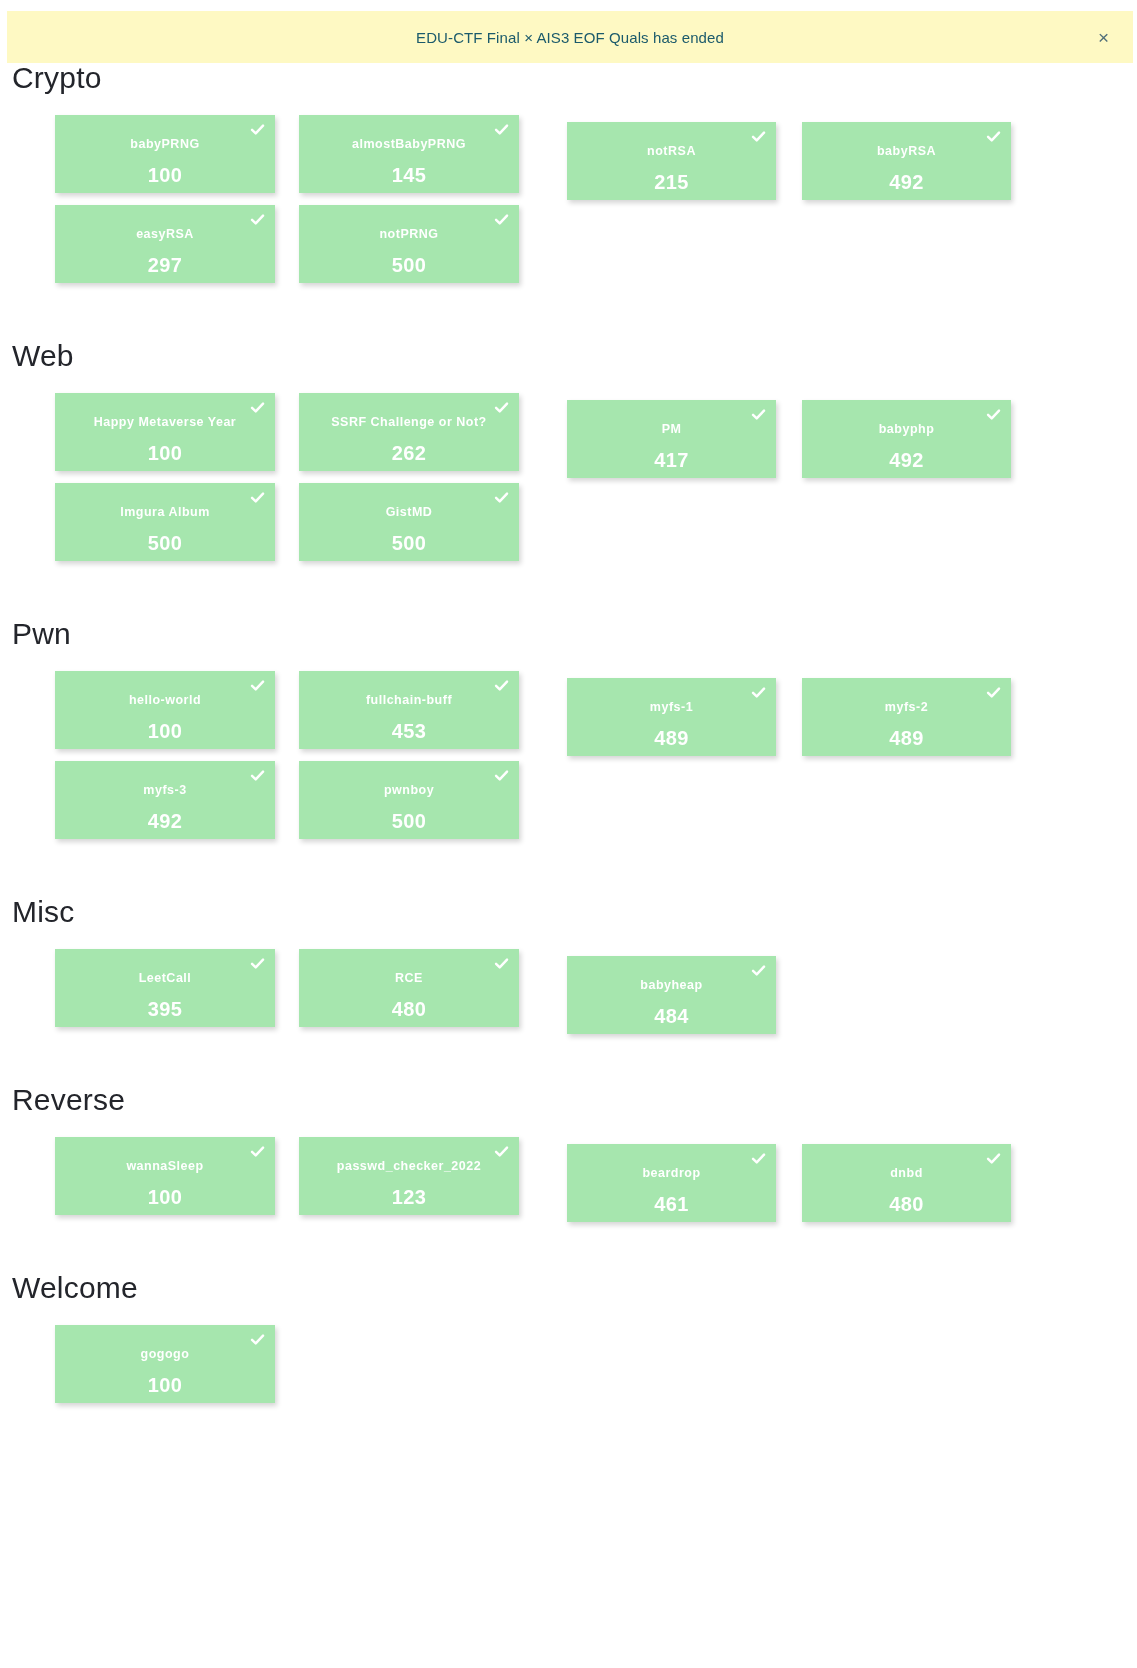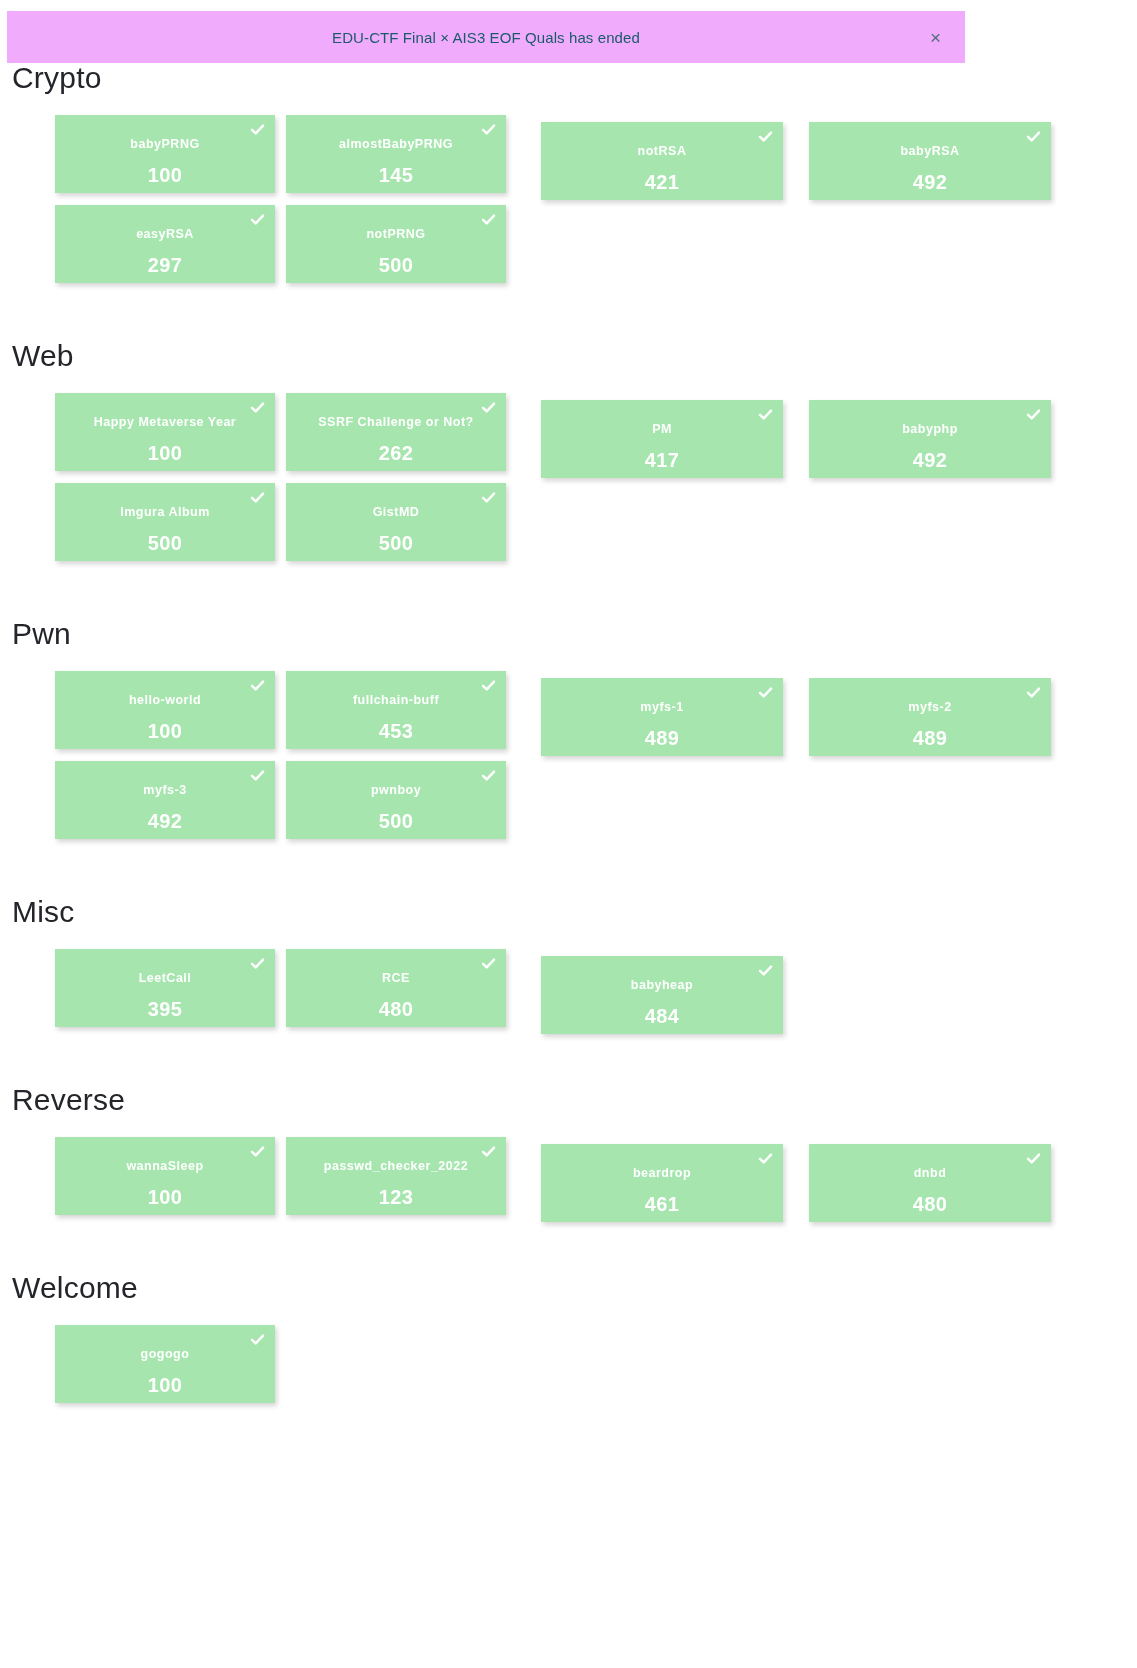--- a/index.html
+++ b/index.html
@@ -9,23 +9,23 @@
     background: #ffffff;
     font-family: "Liberation Sans", sans-serif;
     overflow: hidden;
   }
 
   
   #banner {
     position: absolute;
     left: 7px;
     top: 11px;
-    width: 958px;
+    width: 1126px;
     height: 52px;
-    background: #f0abfc;
+    background: #fef9c3;
     display: flex;
     align-items: center;
     justify-content: center;
   }
   #banner-text {
     font-size: 15px;
     color: #1b5a6b;
     letter-spacing: 0.1px;
     text-align: center;
   }
@@ -69,38 +69,38 @@
     margin-left: 55px;
     width: 1050px;
     display: flex;
     flex-wrap: wrap;
   }
 
   .card {
     position: relative;
     width: 220px;
     height: 78px;
-    margin-right: 11px;
+    margin-right: 24px;
     margin-bottom: 12px;
     background: #a6e6ae;
     box-shadow: 2px 3px 5px rgba(0,0,0,0.17);
     color: #ffffff;
     display: flex;
     flex-direction: column;
     align-items: center;
     justify-content: center;
     cursor: pointer;
     overflow: hidden;
   }
   
   .card:nth-child(4n+3),
   .card:nth-child(4n+4) {
     margin-top: 7px;
     margin-bottom: 5px;
-    width: 242px;
+    width: 209px;
     margin-left: 20px;
     margin-right: 6px;
   }
   .card:nth-child(4n+3) { margin-left: 24px; }
 
   .card-name {
     font-size: 12.5px;
     font-weight: bold;
     letter-spacing: 0.5px;
     text-align: center;
@@ -156,21 +156,21 @@
           <div class="card-name">almostBabyPRNG</div>
           <div class="card-points">145</div>
           <span class="card-check">
             <svg viewBox="0 0 16 16" aria-hidden="true">
               <path d="M2.2 8.4 L6.1 12.2 L13.9 3.9" fill="none" stroke="#ffffff" stroke-width="2.6" stroke-linecap="round" stroke-linejoin="round"></path>
             </svg>
           </span>
         </div>
         <div class="card">
           <div class="card-name">notRSA</div>
-          <div class="card-points">421</div>
+          <div class="card-points">215</div>
           <span class="card-check">
             <svg viewBox="0 0 16 16" aria-hidden="true">
               <path d="M2.2 8.4 L6.1 12.2 L13.9 3.9" fill="none" stroke="#ffffff" stroke-width="2.6" stroke-linecap="round" stroke-linejoin="round"></path>
             </svg>
           </span>
         </div>
         <div class="card">
           <div class="card-name">babyRSA</div>
           <div class="card-points">492</div>
           <span class="card-check">

